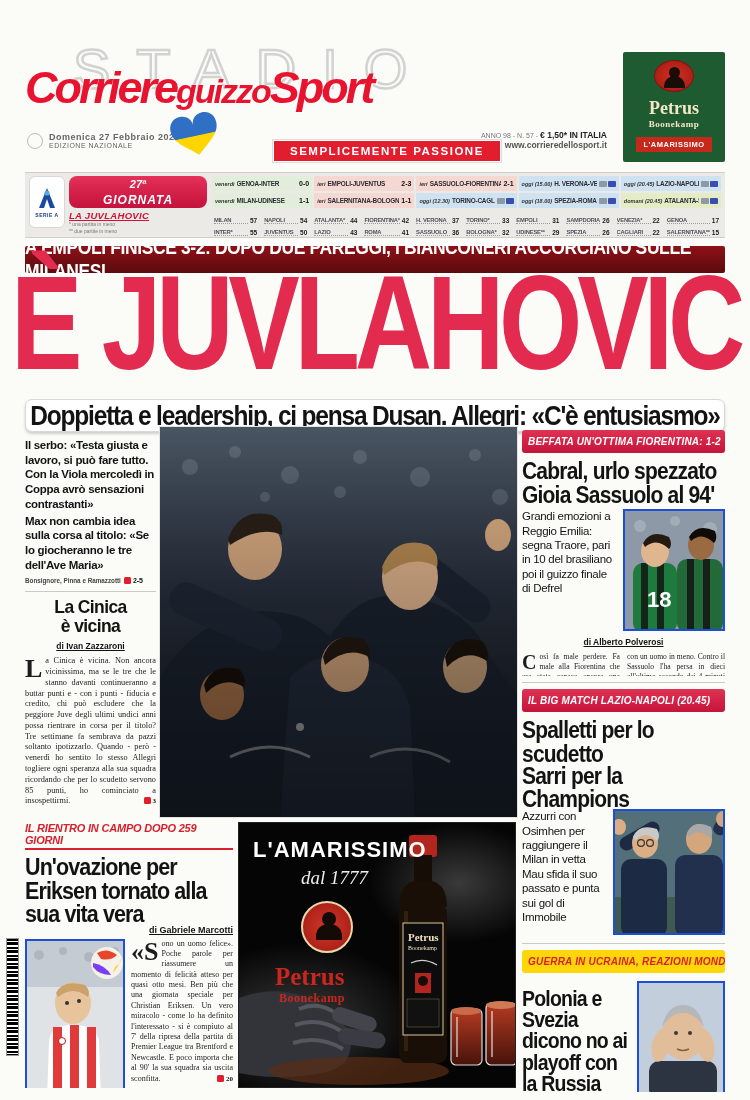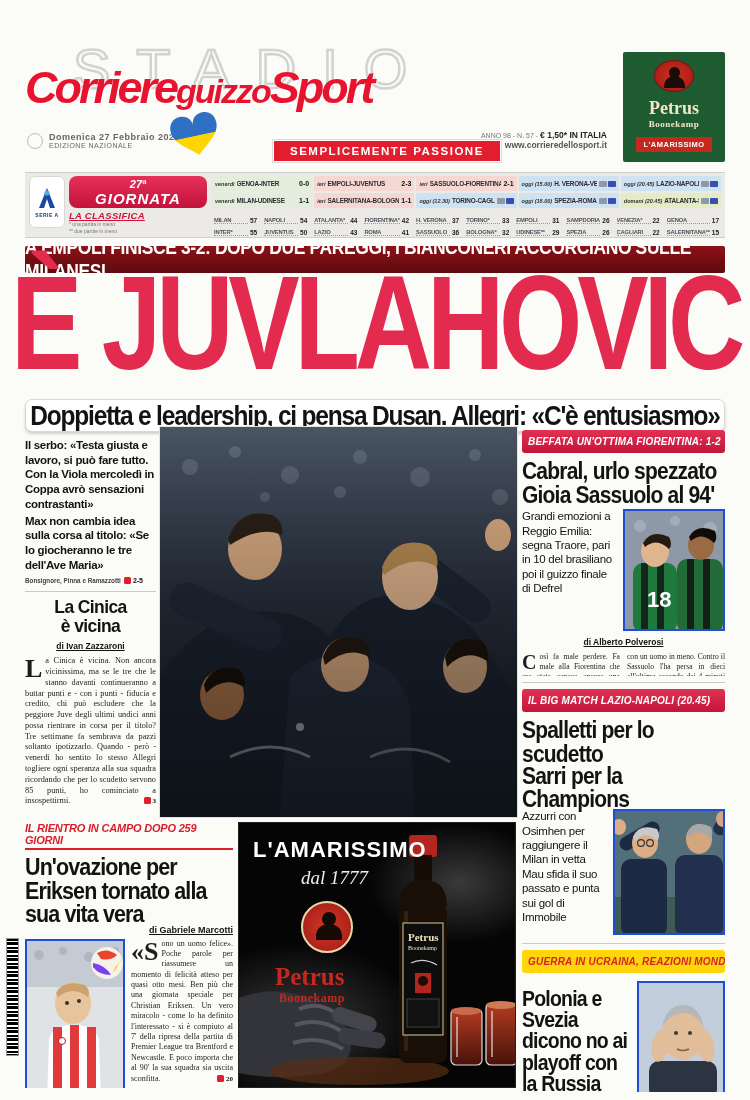--- a/index.html
+++ b/index.html
@@ -44,21 +44,21 @@
   .strip{position:absolute;left:25px;top:172px;width:700px;height:66px;background:#eceae6;
          border-top:1px solid #cfcfcc;border-bottom:1px solid #cfcfcc;display:flex;padding:3px 4px;gap:5px}
   .strip-left{width:178px;display:grid;grid-template-columns:36px 1fr;grid-template-rows:32px auto;gap:2px 4px}
   .serieA{grid-row:1/3;width:36px;height:52px;background:#fff;border-radius:6px;border:1px solid #d8d8d5;
           display:flex;flex-direction:column;align-items:center;justify-content:center;gap:2px}
   .serieA svg{width:24px;height:24px}
   .serieA b{font-size:5px;color:#123a7a;letter-spacing:.5px}
   .giornata{background:linear-gradient(180deg,#e5315a,#c3123b);border-radius:8px;color:#fff;
             text-align:center;font-weight:bold;font-style:italic;padding-top:3px}
   .giornata .n{font-size:11px;display:block;line-height:1}
-  .giornata .l{font-size:15px;letter-spacing:1px}
+  .giornata .l{font-size:12px;letter-spacing:1px}
   .cl-label b{display:block;color:#d21237;font-size:9.5px;font-style:italic;text-decoration:underline;letter-spacing:.3px}
   .cl-label span{display:block;font-size:5px;color:#777;line-height:1.3}
   .strip-right{flex:1;display:flex;flex-direction:column;gap:3px}
   #fixtures{display:grid;grid-template-columns:repeat(5,1fr);grid-auto-rows:15px;gap:2px}
   .fx{display:flex;align-items:center;gap:2px;padding:0 3px;border-radius:1px;overflow:hidden}
   .fx.green{background:#e2eedb}.fx.pink{background:#f6d8d2}.fx.blue{background:#cfe2f1}.fx.lime{background:#e4ecc6}
   .fx-tag{font-size:5.5px;font-weight:bold;font-style:italic;color:#333;white-space:nowrap}
   .fx-match{flex:1;font-size:6.4px;font-weight:bold;color:#2c2c34;letter-spacing:-.2px;white-space:nowrap;overflow:hidden}
   .fx-score{font-size:7px;font-weight:bold;color:#111}
   .fx-tv{display:flex;gap:1px}
@@ -184,21 +184,21 @@
           <path d="M12 2 L20 22 H15 L12 13 L9 22 H4 Z" fill="#1a49a0"></path>
           <circle cx="12" cy="7" r="2.6" fill="#5aa8e0"></circle>
         </svg>
         <b>SERIE A</b>
       </div>
       <div class="giornata">
         <span class="n">27ª</span>
         <span class="l">GIORNATA</span>
       </div>
       <div class="cl-label">
-        <b>LA CLASSIFICA</b>
+        <b>LA JUVLAHOVIC</b>
         <span>* una partita in meno</span>
         <span>** due partite in meno</span>
       </div>
     </div>
     <div class="strip-right">
       <div id="fixtures">
           <div class="fx green">
             <span class="fx-tag">venerdì</span>
             <span class="fx-match">GENOA-INTER</span>
             <span class="fx-score">0-0</span>

